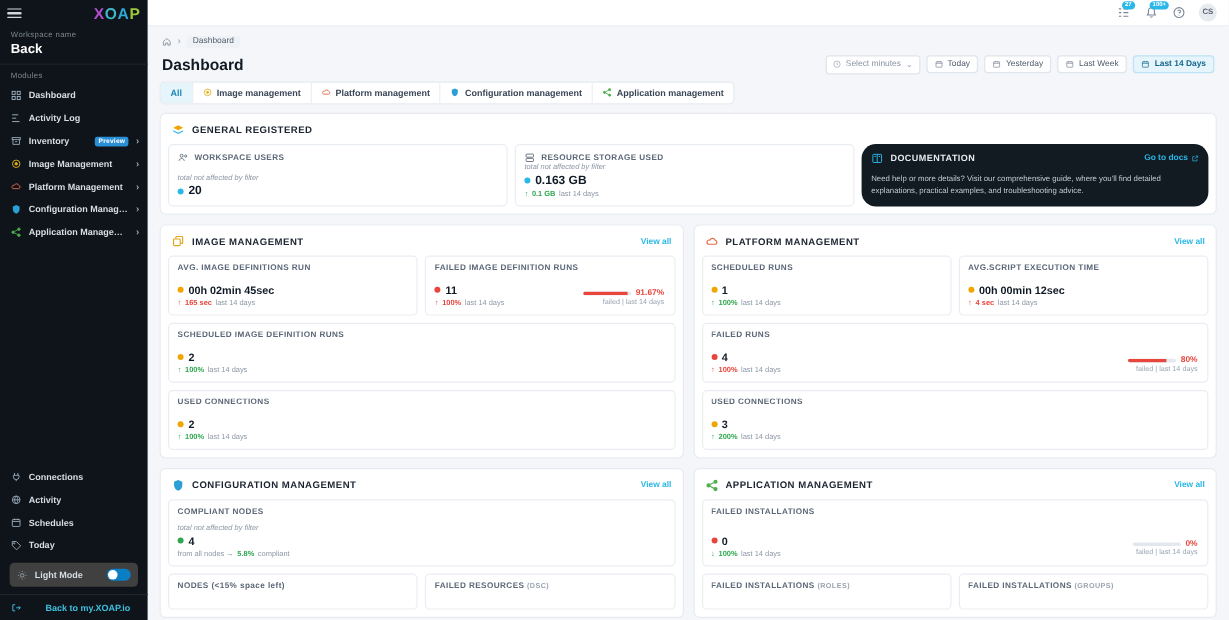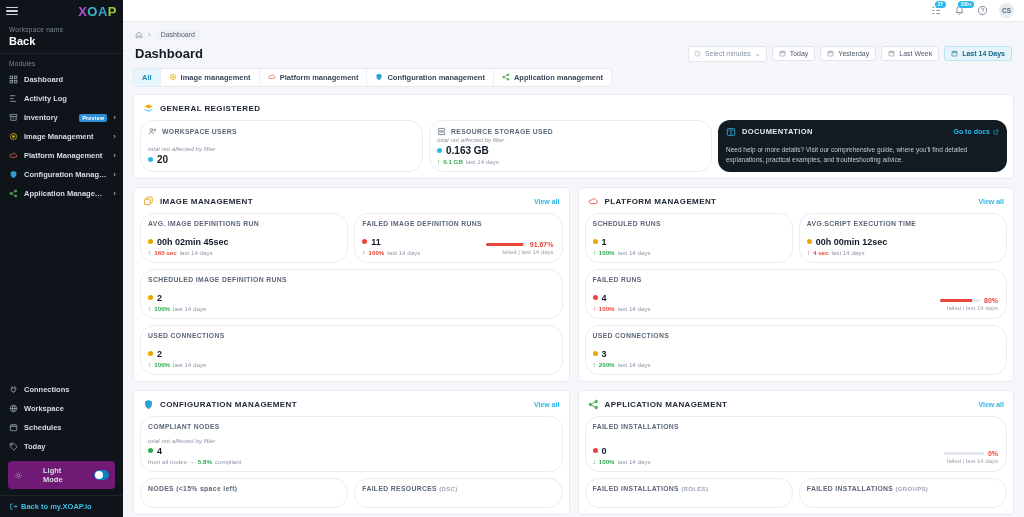--- a/index.html
+++ b/index.html
@@ -49,36 +49,36 @@
   .sb-ico svg { width: 9px; height: 9px; display: block; }
   .sb-label { flex: 1 1 auto; overflow: hidden; text-overflow: ellipsis; }
   .chev { color: #9aa5b1; font-size: 8px; flex: 0 0 auto; }
   .badge-preview {
     background: #2b8fd6; color: #fff; font-size: 5.5px; font-weight: bold;
     border-radius: 2px; padding: 1px 3px; letter-spacing: .2px;
   }
 
   .sb-bottom { margin-top: auto; }
   .sb-toggle-row {
-    display: flex; align-items: center; gap: 20px;
+    display: flex; align-items: center; gap: 6px;
     margin: 5px 8px 6px 8px; padding: 5px 6px;
-    background: #701a75; border-radius: 4px; font-size: 7.5px; font-weight: bold; color: #d6dde4;
+    background: #404040; border-radius: 4px; font-size: 7.5px; font-weight: bold; color: #d6dde4;
   }
   .switch {
     margin-left: auto; width: 20px; height: 10px; border-radius: 6px;
     background: #0b7ec4; position: relative; cursor: pointer;
   }
   .switch::after {
     content: ""; position: absolute; top: 1px; left: 1px;
     width: 8px; height: 8px; border-radius: 50%; background: #fff;
   }
   .sb-back {
     border-top: 1px solid #1c242c; padding: 6px 9px;
     font-size: 7.5px; color: #3fc0e0; font-weight: bold;
-    display: flex; align-items: center; gap: 3px; cursor: pointer;
+    display: flex; align-items: center; gap: 20px; cursor: pointer;
   }
 
   
   .main { flex: 1 1 auto; display: flex; flex-direction: column; height: 517px; background: #f4f6f9; min-width: 0; }
 
   .topbar {
     height: 22px; background: #ffffff; display: flex; align-items: center;
     justify-content: flex-end; padding-right: 10px; gap: 11px;
     border-bottom: 1px solid #e9edf2;
   }
@@ -139,21 +139,21 @@
     padding: 6px; margin-bottom: 8px;
   }
   .panel-head { display: flex; align-items: center; gap: 6px; padding: 2px 3px 6px 3px; }
   .panel-ico { width: 11px; height: 11px; display:flex; align-items:center; justify-content:center; }
   .panel-ico svg { width: 11px; height: 11px; display: block; }
   .panel-title { font-size: 8px; font-weight: bold; color: #1b2430; letter-spacing: .4px; }
   .view-all { margin-left: auto; font-size: 7px; color: #2bb7e8; font-weight: bold; cursor: pointer; }
 
   .row { display: flex; gap: 6px; }
   .card {
-    background: #fff; border: 1px solid #e9edf2; border-radius: 14px;
+    background: #fff; border: 1px solid #e9edf2; border-radius: 4px;
     padding: 6px 7px; flex: 1 1 0; min-width: 0; min-height: 50px;
     display: flex; flex-direction: column; position: relative;
   }
   .card + .card { }
   .card-title { font-size: 6.8px; font-weight: bold; color: #5b6777; letter-spacing: .35px; white-space: nowrap; overflow: hidden; text-overflow: ellipsis; }
   .card-title .sub { color: #9aa5b1; font-size: 6px; }
   .card-body { margin-top: auto; }
   .sub-note { font-size: 6.2px; color: #8c97a5; font-style: italic; margin-bottom: 2px; }
   .val-line { display: flex; align-items: center; gap: 4px; }
   .dot { width: 5px; height: 5px; border-radius: 50%; flex: 0 0 5px; }
@@ -306,21 +306,21 @@
           </span>
         <span class="sb-label">Connections</span>
       </div>
       <div class="sb-item">
         <span class="sb-ico">
             <svg viewBox="0 0 16 16" fill="none" stroke="#9fb0c0" stroke-width="1.3">
               <circle cx="8" cy="8" r="5.7"></circle>
               <path d="M2.3 8h11.4M8 2.3c3 3.2 3 8.2 0 11.4-3-3.2-3-8.2 0-11.4z"></path>
             </svg>
           </span>
-        <span class="sb-label">Workspace</span>
+        <span class="sb-label">Activity</span>
       </div>
       <div class="sb-item">
         <span class="sb-ico">
             <svg viewBox="0 0 16 16" fill="none" stroke="#9fb0c0" stroke-width="1.3">
               <rect x="2.3" y="3.3" width="11.4" height="10.4" rx="1"></rect>
               <path d="M2.3 6.3h11.4M5.5 2v2.4M10.5 2v2.4"></path>
             </svg>
           </span>
         <span class="sb-label">Schedules</span>
       </div>

